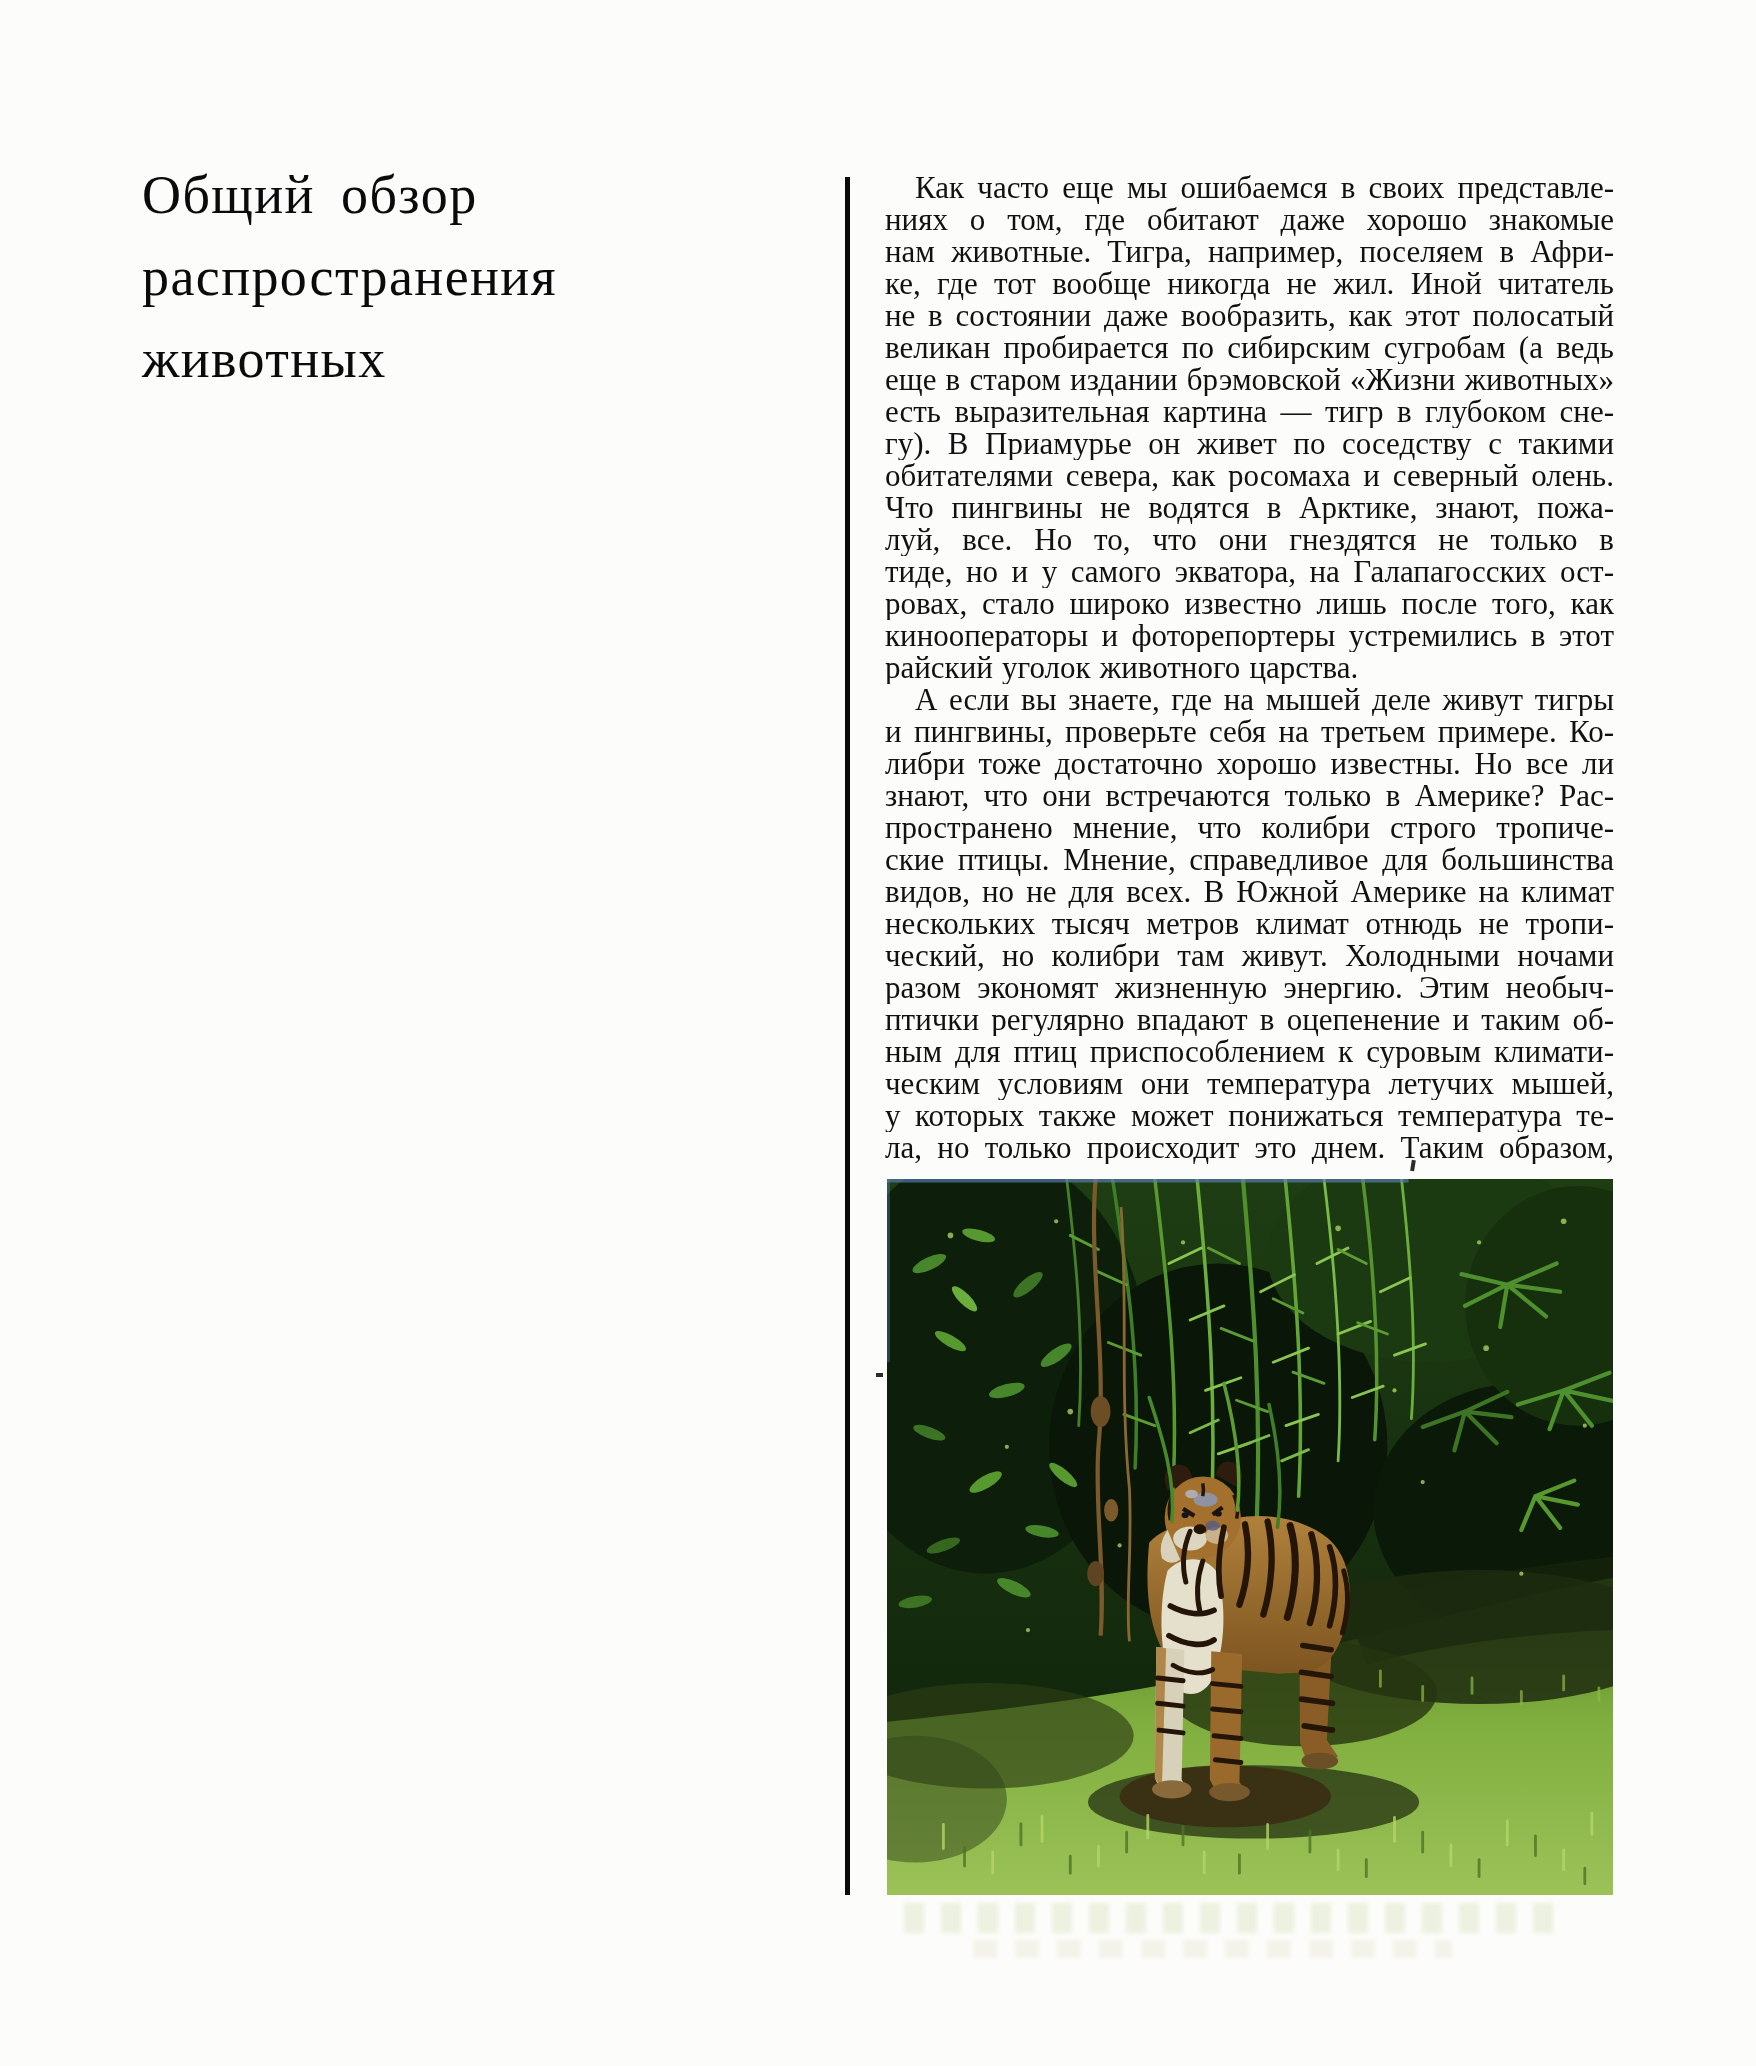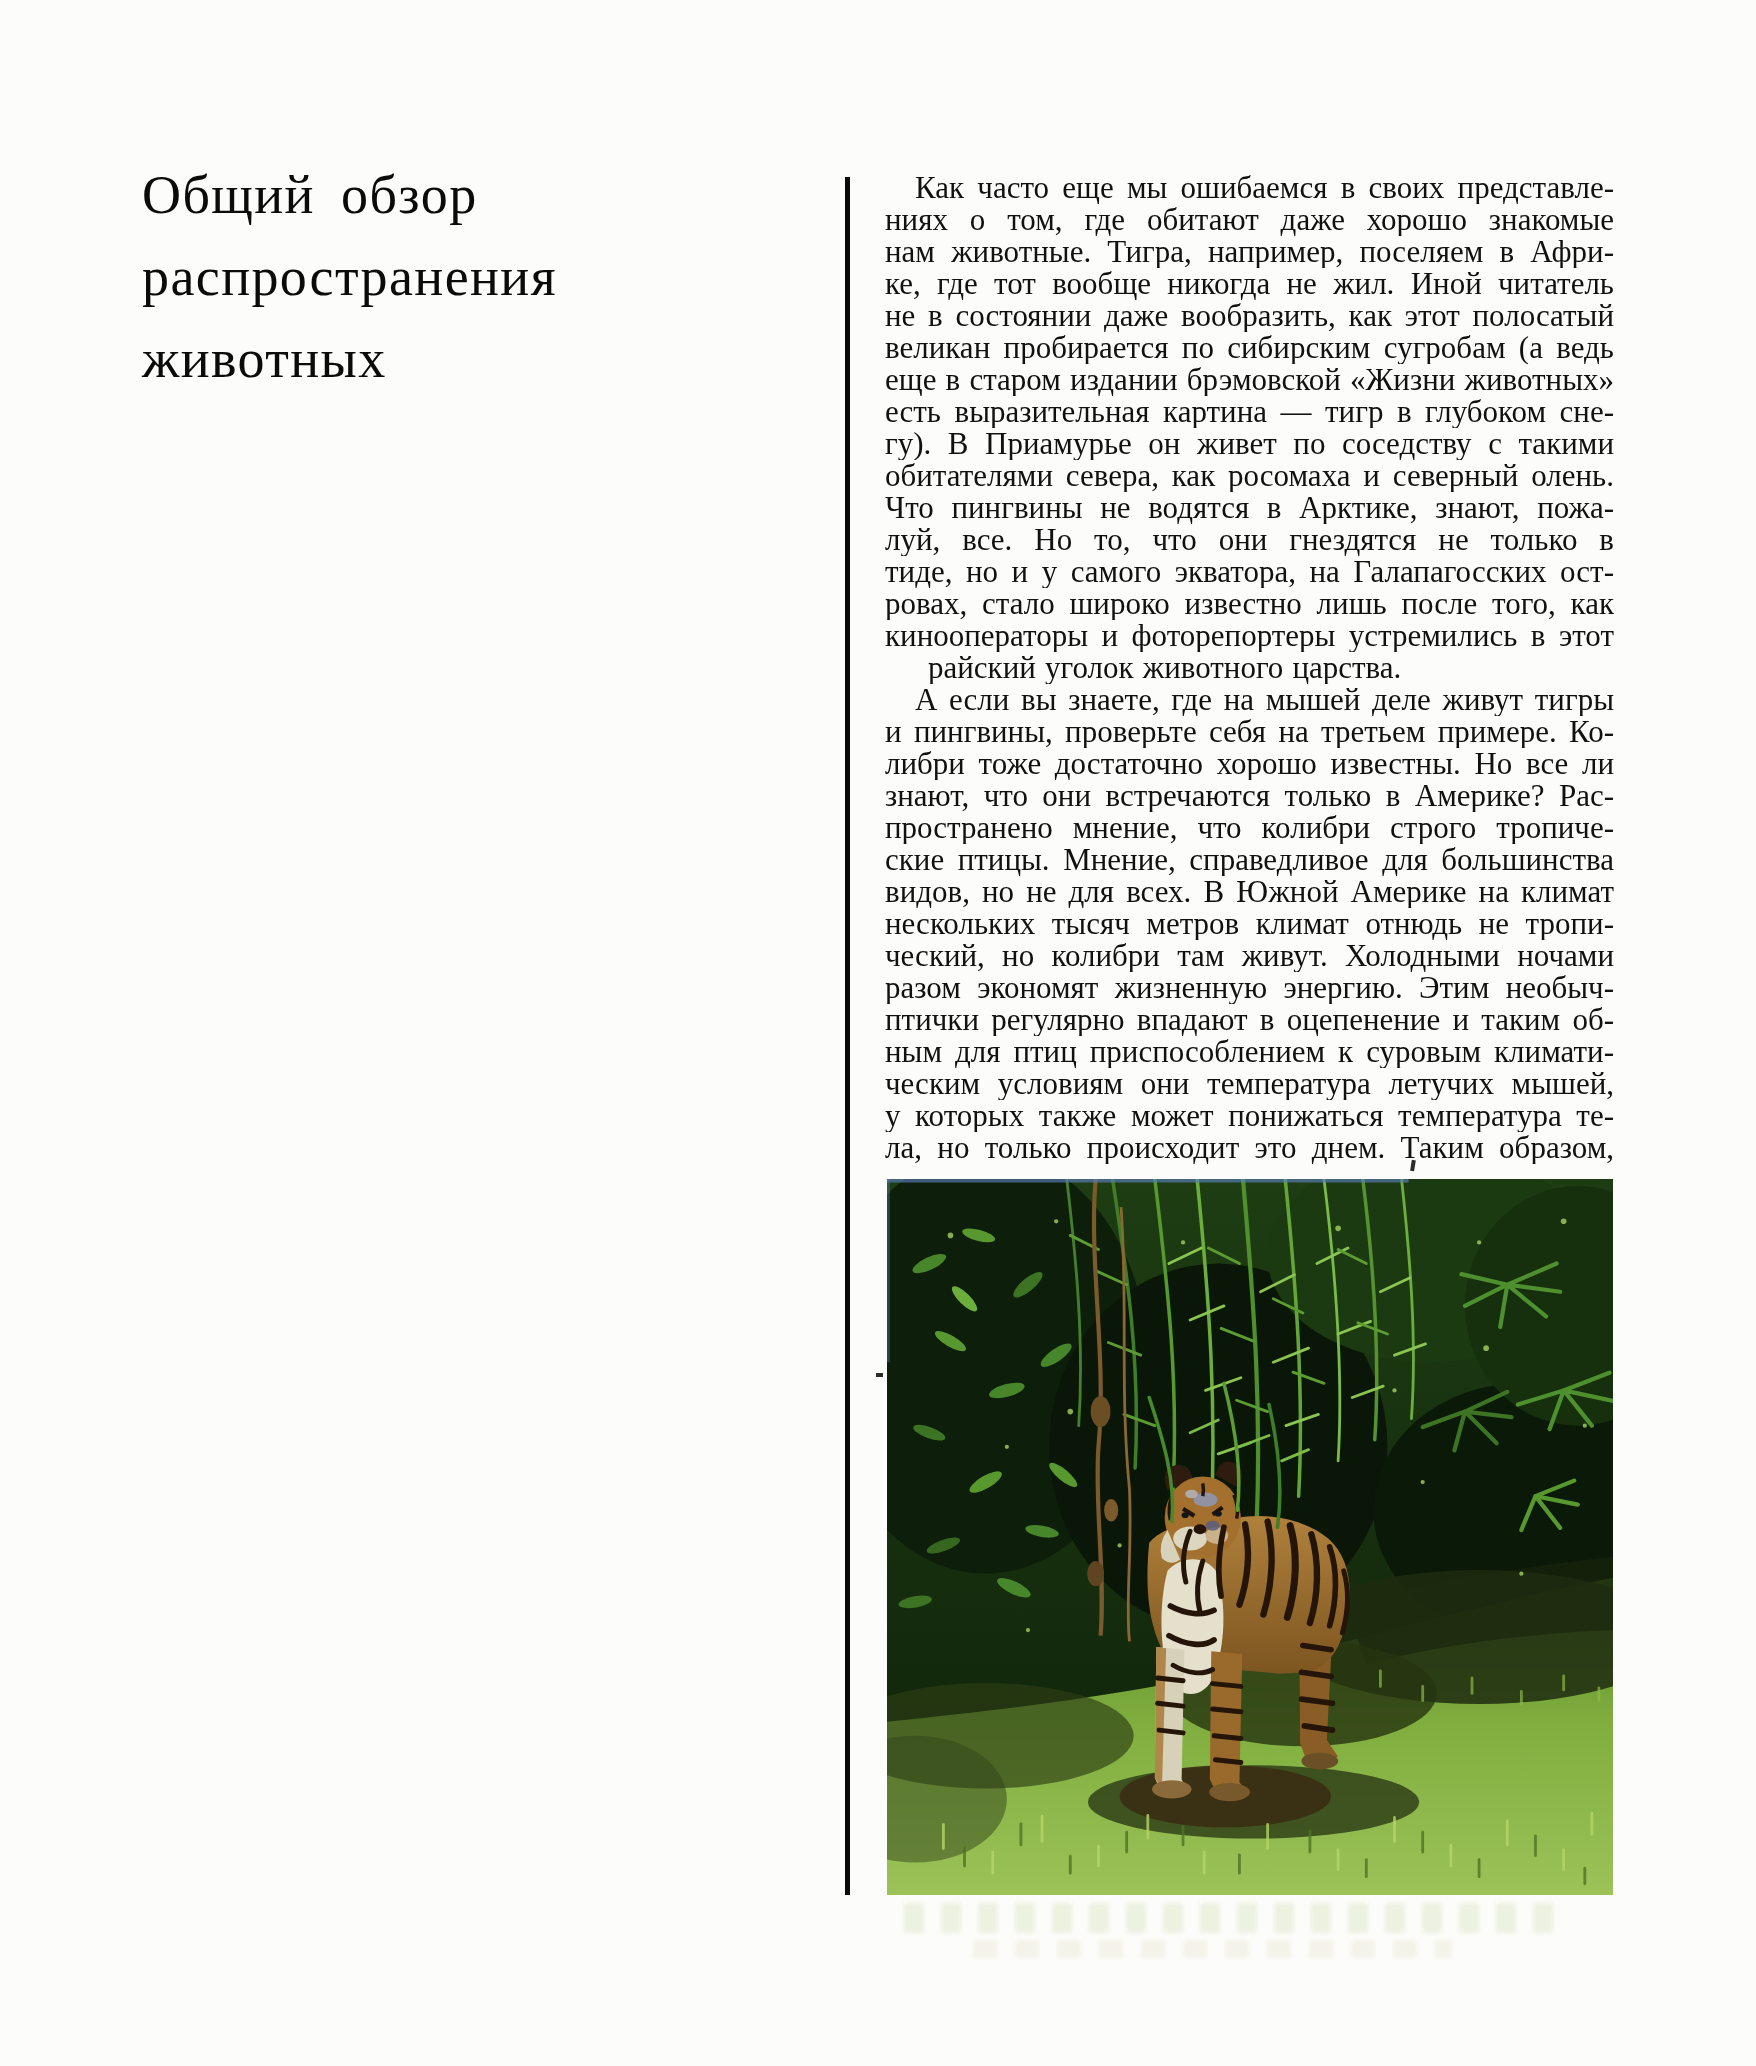--- a/index.html
+++ b/index.html
@@ -26,21 +26,21 @@
   .column {
     position:absolute; left:885px; top:172px; width:729px;
     font-size:31px; line-height:32px; color:#111;
   }
   .tl {
     height:32px; overflow:hidden;
     text-align:justify; text-align-last:justify;
     word-spacing:1.4px;
   }
   .tl.ind  { text-indent:30px; }
-  .tl.pend { text-align-last:left;margin-left:43px; }
+  .tl.pend { text-align-last:left; }
   
   .photo {
     position:absolute; left:887px; top:1179px;
     width:726px; height:716px; margin:0; overflow:hidden;
   }
   .photo svg { display:block; width:100%; height:100%; }
   
   .speck  { position:absolute; background:#2e2c28; }
   .speck1 { left:1411px; top:1160px; width:3.5px; height:10.6px; transform:rotate(9deg); }
   .speck2 { left:876px; top:1373px; width:7px; height:3.5px; }

